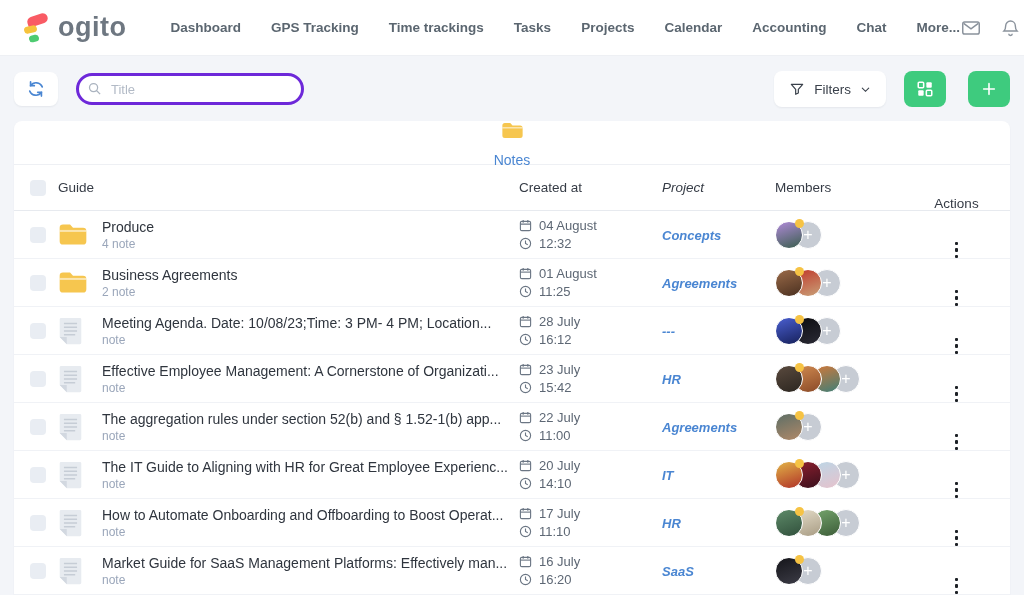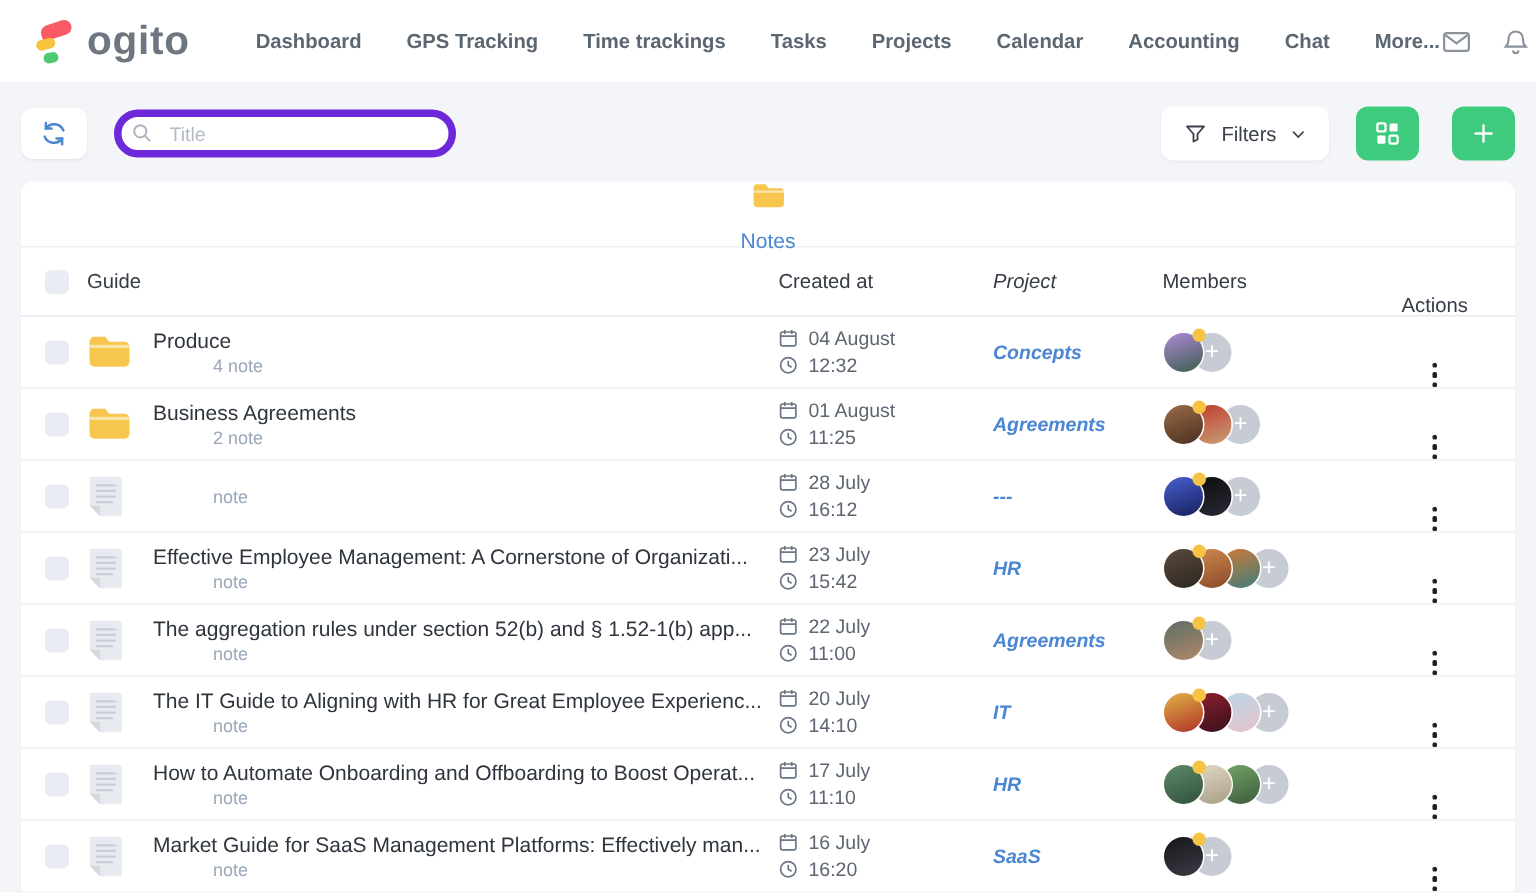--- a/index.html
+++ b/index.html
@@ -30,21 +30,21 @@
 
   
   .toolbar{ display:flex; align-items:center; padding:15px 14px 14px; gap:18px; }
   .btn-refresh{
     width:44px; height:34px; background:#fff; border:none; border-radius:8px;
     display:flex; align-items:center; justify-content:center; cursor:pointer;
     box-shadow:0 1px 2px rgba(40,50,70,.07);
   }
   .search-box{ position:relative; }
   .search-box input{
-    width:228px; height:32px; border:5px solid #6d28d9; border-radius:16px;
+    width:228px; height:32px; border:3px solid #6d28d9; border-radius:16px;
     background:#fff; padding:0 12px 0 32px; font-size:13px; color:#333;
     font-family:"Liberation Sans",sans-serif; outline:none;
   }
   .search-box input::placeholder{ color:#b2bac6; }
   .search-box .sicon{ position:absolute; left:11px; top:8px; }
   .toolbar-spacer{ flex:1; }
   .btn-filters{
     height:36px; background:#fff; border:none; border-radius:8px; cursor:pointer;
     display:flex; align-items:center; gap:9px; padding:0 15px;
     font-family:"Liberation Sans",sans-serif; font-size:13.5px; color:#3a414b;
@@ -76,21 +76,21 @@
   .col-ic{ width:44px; flex:none; display:flex; }
   .col-name{ flex:1; min-width:0; display:flex; flex-direction:column; justify-content:center; gap:2px; }
   .col-created{ width:135px; flex:none; display:flex; flex-direction:column; gap:3px; }
   .col-project{ width:110px; flex:none; padding-left:8px;font-style:italic; }
   .col-members{ width:155px; flex:none; display:flex; align-items:center; padding-left:11px; }
   .col-actions{ width:75px; flex:none; display:flex; justify-content:center;margin-top:31px; }
   .thead .hname{ font-weight:400; }
   .thead .col-actions{ justify-content:center; }
 
   .title{ font-size:14px; color:#2f353e; white-space:nowrap; overflow:hidden; text-overflow:ellipsis; cursor:pointer; }
-  .sub{ font-size:12px; color:#9aa6ba;margin-left:40px; }
+  .sub{ font-size:12px; color:#9aa6ba; }
 
   .dline{ display:flex; align-items:center; gap:7px; font-size:13px; color:#5d6774; }
   .plink{ font-size:13px; font-weight:600; color:#4a86d2; text-decoration:none; cursor:pointer; }
 
   .avatar{ width:28px; height:28px; border-radius:50%; flex:none; position:relative; border:1.5px solid #fff; }
   .avatar + .avatar, .avatar + .add-member, .add-member{ margin-left:-9px; }
   .badge{ position:absolute; top:-3px; right:-2px; width:9px; height:9px; border-radius:50%; background:#f6c344; }
   .add-member{
     width:28px; height:28px; border-radius:50%; background:#c7ccd4; border:1.5px solid #fff;
     color:#fff; font-size:16px; line-height:25px; text-align:center; cursor:pointer; flex:none;
@@ -340,20 +340,21 @@
         <path d="M9 30l-7.5-7.5H9z" fill="#d2d8e0"></path>
         <g stroke="#c6cdd6" stroke-width="1.6">
           <line x1="6" y1="8" x2="20" y2="8"></line>
               <line x1="6" y1="12" x2="20" y2="12"></line>
           <line x1="6" y1="16" x2="20" y2="16"></line>
               <line x1="6" y1="20" x2="18" y2="20"></line>
         </g>
       </svg>
     </span>
     <div class="col-name">
+      <div class="title">Meeting Agenda. Date: 10/08/23;Time: 3 PM- 4 PM; Location...</div>
       <div class="sub">note</div>
     </div>
     <div class="col-created">
       <div class="dline">
         <span>
           <svg width="13" height="13" viewBox="0 0 14 14" fill="none" stroke="#6b7684" stroke-width="1.2">
             <rect x="1.5" y="2.5" width="11" height="10" rx="1.5"></rect>
             <line x1="4.5" y1="1" x2="4.5" y2="4"></line>
                 <line x1="9.5" y1="1" x2="9.5" y2="4"></line>
             <line x1="1.5" y1="5.5" x2="12.5" y2="5.5"></line>

